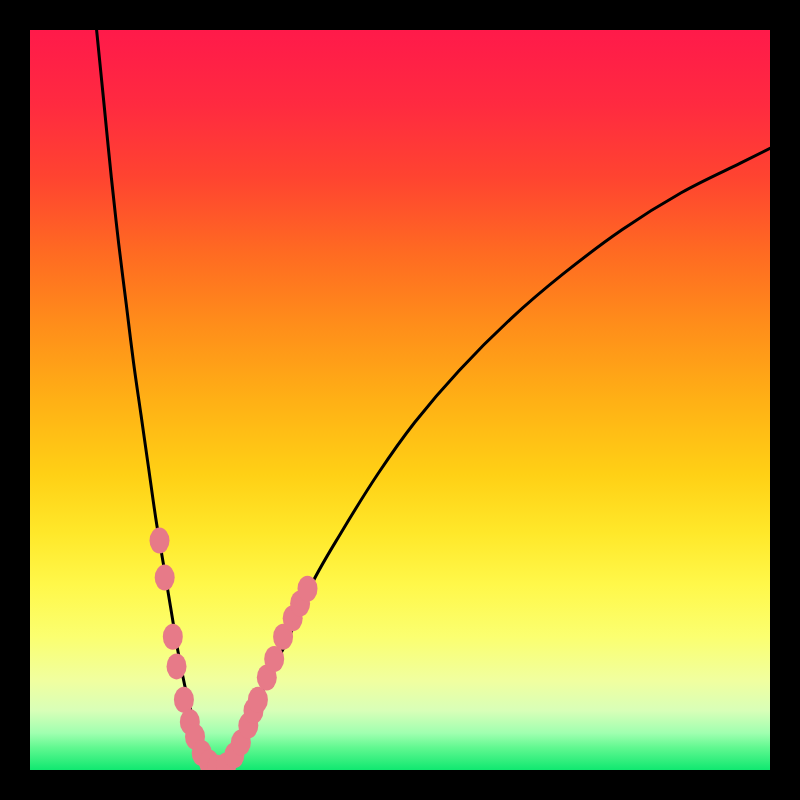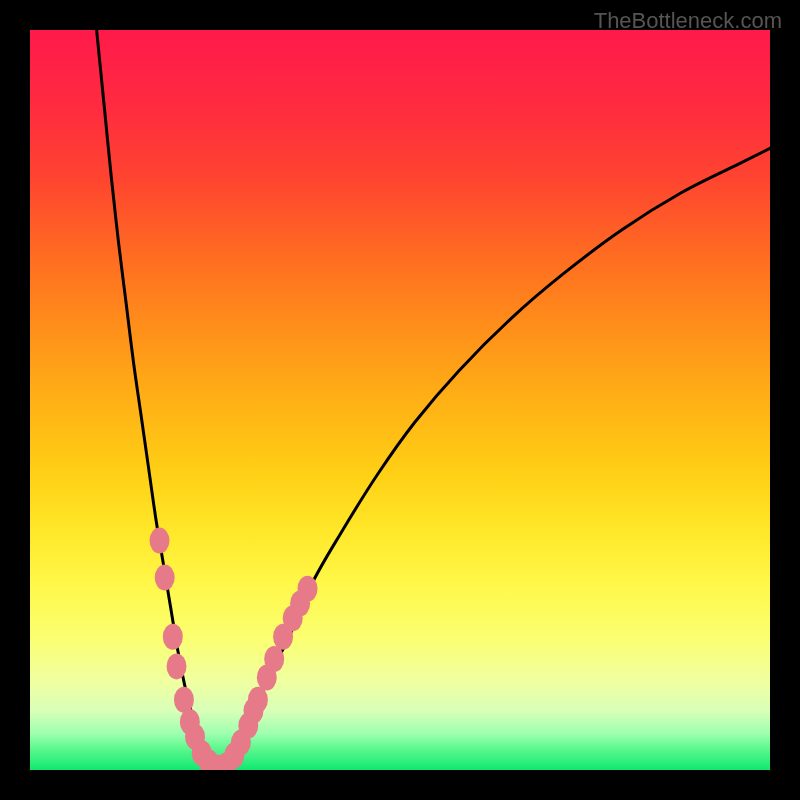--- a/index.html
+++ b/index.html
@@ -45,21 +45,20 @@
     }
     .dots-layer {
       position: absolute;
       inset: 0;
     }
   </style>
 </head>
 <body>
 
 <div class="container">
-  <div class="watermark">TheBottleneck.com</div>
   <div class="plot-area">
     <svg class="bg-gradient" width="740" height="740" viewBox="0 0 740 740" preserveAspectRatio="none">
       <defs>
         <linearGradient id="bgGrad" x1="0" y1="0" x2="0" y2="1">
             <stop offset="0%" stop-color="#ff1a4a"></stop>
             <stop offset="10%" stop-color="#ff2a40"></stop>
             <stop offset="20%" stop-color="#ff4430"></stop>
             <stop offset="30%" stop-color="#ff6a22"></stop>
             <stop offset="40%" stop-color="#ff8e1a"></stop>
             <stop offset="50%" stop-color="#ffb015"></stop>

